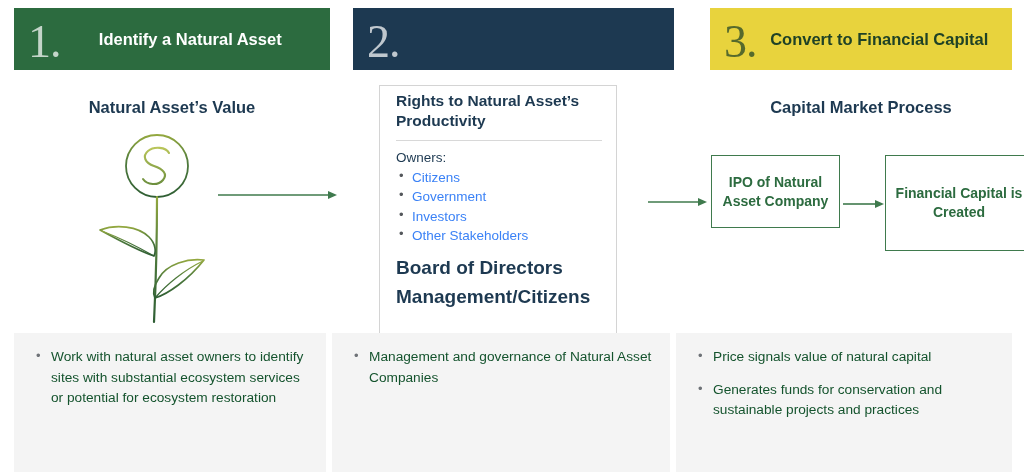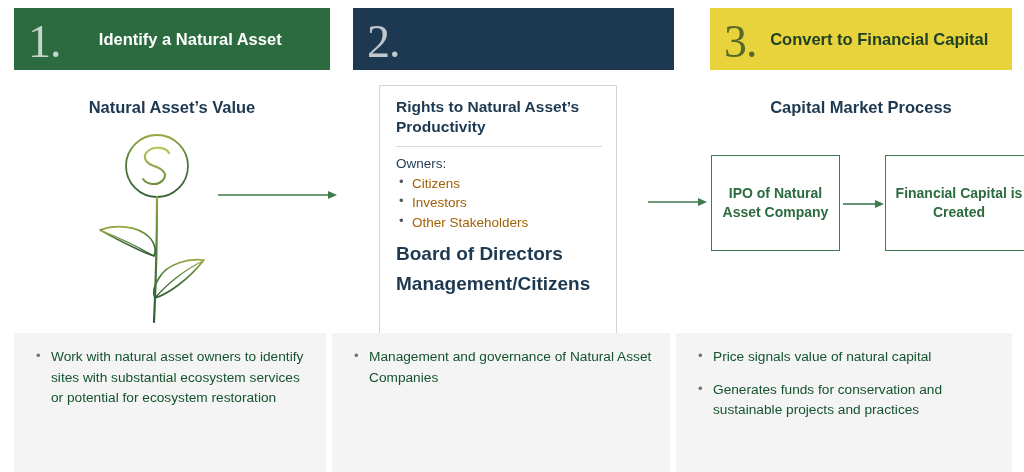--- a/index.html
+++ b/index.html
@@ -79,21 +79,21 @@
 
   
   #rights-card {
     position: absolute;
     left: 379px;
     top: 85px;
     width: 238px;
     height: 283px;
     background: #ffffff;
     border: 1px solid #d4d4d4;
-    padding: 11px 14px 10px 16px;
+    padding: 5px 14px 10px 16px;
   }
   #rights-card .card-title {
     font-size: 15.5px;
     font-weight: bold;
     color: #1d3951;
     line-height: 1.28;
   }
   #rights-card .divider {
     height: 1px;
     background: #d8d8d8;
@@ -101,21 +101,21 @@
   }
   #rights-card .owners-label {
     font-size: 13.5px;
     font-weight: normal;
     color: #1d3951;
     margin-bottom: 3px;
   }
   #rights-card ul { list-style: none; margin: 0 0 7px 0; }
   #rights-card ul li {
     font-size: 13.5px;
-    color: #a16207;
+    color: #3b82f6;
     line-height: 1.45;
     padding-left: 16px;
     position: relative;
   }
   #rights-card ul li::before {
     content: "\2022";
     position: absolute;
     left: 3px;
     top: -1px;
     color: #54585c;
@@ -136,21 +136,21 @@
     display: flex;
     align-items: center;
     justify-content: center;
     text-align: center;
     color: #2c6b3f;
     font-size: 14px;
     font-weight: bold;
     line-height: 1.35;
     padding: 4px;
   }
-  #box-ipo     { left: 711px; top: 155px; width: 129px; height: 96px; }
+  #box-ipo     { left: 711px; top: 155px; width: 129px; height: 73px; }
   #box-financial { left: 885px; top: 155px; width: 148px; height: 96px; }
 
   
   .bottom-panel {
     position: absolute;
     top: 333px;
     height: 139px;
     background: #f4f4f4;
     padding: 14px 16px 10px 18px;
   }
@@ -231,20 +231,21 @@
     <line x1="0" y1="7" x2="110" y2="7" stroke="#3f7a4d" stroke-width="1.6"></line>
     <polygon points="110,3 119,7 110,11" fill="#3f7a4d"></polygon>
   </svg>
 
   <div id="rights-card">
     <div class="card-title">Rights to Natural Asset’s Productivity</div>
     <div class="divider"></div>
     <div class="owners-label">Owners:</div>
     <ul>
       <li>Citizens</li>
+      <li>Government</li>
       <li>Investors</li>
       <li>Other Stakeholders</li>
     </ul>
     <div class="bold-line">Board of Directors</div>
     <div class="bold-line">Management/Citizens</div>
   </div>
 
   <svg class="flow-arrow" id="arrow-2-3" viewBox="0 0 60 14">
     <line x1="0" y1="7" x2="50" y2="7" stroke="#3f7a4d" stroke-width="1.6"></line>
     <polygon points="50,3 59,7 50,11" fill="#3f7a4d"></polygon>

